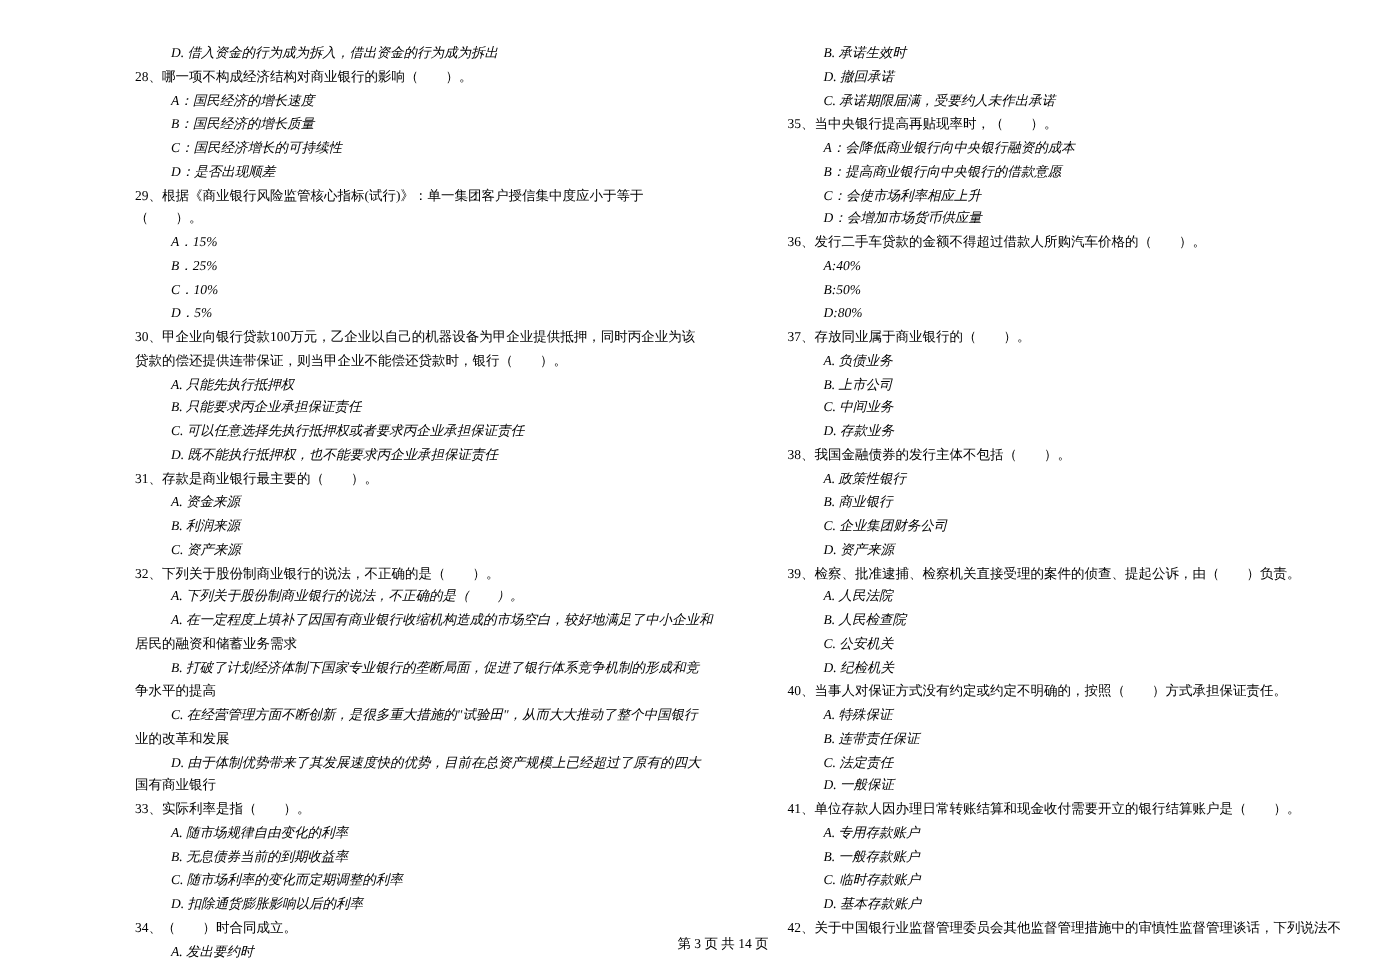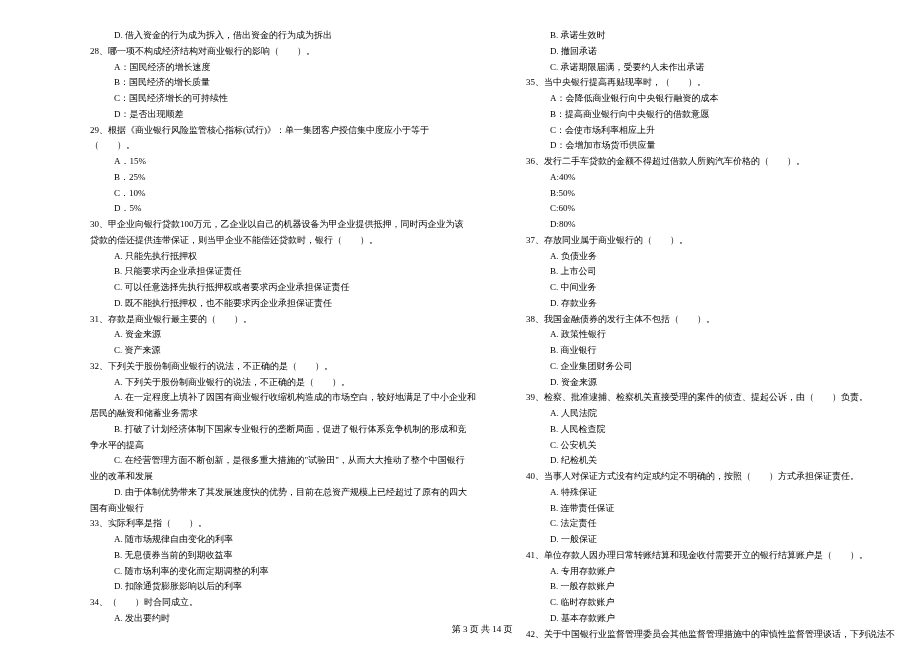--- a/index.html
+++ b/index.html
@@ -22,21 +22,21 @@
     }
     .column {
       flex: 1;
       font-size: 9px;
       line-height: 1.75;
       color: #000;
     }
     .line {
       white-space: nowrap;
     }
-    .indent-1 { padding-left: 24px; }
+    .indent-1 { padding-left: 24px; font-style: italic; }
     .pager {
       position: absolute;
       bottom: 14px;
       left: 0;
       right: 0;
       text-align: center;
       font-size: 9px;
       color: #000;
       margin-left: 44px;
     }
@@ -59,20 +59,21 @@
       <div class="line indent-1">C．10%</div>
       <div class="line indent-1">D．5%</div>
       <div class="line ">30、甲企业向银行贷款100万元，乙企业以自己的机器设备为甲企业提供抵押，同时丙企业为该</div>
       <div class="line ">贷款的偿还提供连带保证，则当甲企业不能偿还贷款时，银行（　　）。</div>
       <div class="line indent-1">A. 只能先执行抵押权</div>
       <div class="line indent-1">B. 只能要求丙企业承担保证责任</div>
       <div class="line indent-1">C. 可以任意选择先执行抵押权或者要求丙企业承担保证责任</div>
       <div class="line indent-1">D. 既不能执行抵押权，也不能要求丙企业承担保证责任</div>
       <div class="line ">31、存款是商业银行最主要的（　　）。</div>
       <div class="line indent-1">A. 资金来源</div>
+      <div class="line indent-1">B. 利润来源</div>
       <div class="line indent-1">C. 资产来源</div>
       <div class="line ">32、下列关于股份制商业银行的说法，不正确的是（　　）。</div>
       <div class="line indent-1">A. 下列关于股份制商业银行的说法，不正确的是（　　）。</div>
       <div class="line indent-1">A. 在一定程度上填补了因国有商业银行收缩机构造成的市场空白，较好地满足了中小企业和</div>
       <div class="line ">居民的融资和储蓄业务需求</div>
       <div class="line indent-1">B. 打破了计划经济体制下国家专业银行的垄断局面，促进了银行体系竞争机制的形成和竞</div>
       <div class="line ">争水平的提高</div>
       <div class="line indent-1">C. 在经营管理方面不断创新，是很多重大措施的"试验田"，从而大大推动了整个中国银行</div>
       <div class="line ">业的改革和发展</div>
       <div class="line indent-1">D. 由于体制优势带来了其发展速度快的优势，目前在总资产规模上已经超过了原有的四大</div>
@@ -90,32 +91,31 @@
       <div class="line indent-1">D. 撤回承诺</div>
       <div class="line indent-1">C. 承诺期限届满，受要约人未作出承诺</div>
       <div class="line ">35、当中央银行提高再贴现率时，（　　）。</div>
       <div class="line indent-1">A：会降低商业银行向中央银行融资的成本</div>
       <div class="line indent-1">B：提高商业银行向中央银行的借款意愿</div>
       <div class="line indent-1">C：会使市场利率相应上升</div>
       <div class="line indent-1">D：会增加市场货币供应量</div>
       <div class="line ">36、发行二手车贷款的金额不得超过借款人所购汽车价格的（　　）。</div>
       <div class="line indent-1">A:40%</div>
       <div class="line indent-1">B:50%</div>
-      <div class="line indent-1">C:60%</div>
       <div class="line indent-1">D:80%</div>
       <div class="line ">37、存放同业属于商业银行的（　　）。</div>
       <div class="line indent-1">A. 负债业务</div>
       <div class="line indent-1">B. 上市公司</div>
       <div class="line indent-1">C. 中间业务</div>
       <div class="line indent-1">D. 存款业务</div>
       <div class="line ">38、我国金融债券的发行主体不包括（　　）。</div>
       <div class="line indent-1">A. 政策性银行</div>
       <div class="line indent-1">B. 商业银行</div>
       <div class="line indent-1">C. 企业集团财务公司</div>
-      <div class="line indent-1">D. 资金来源</div>
+      <div class="line indent-1">D. 资产来源</div>
       <div class="line ">39、检察、批准逮捕、检察机关直接受理的案件的侦查、提起公诉，由（　　）负责。</div>
       <div class="line indent-1">A. 人民法院</div>
       <div class="line indent-1">B. 人民检查院</div>
       <div class="line indent-1">C. 公安机关</div>
       <div class="line indent-1">D. 纪检机关</div>
       <div class="line ">40、当事人对保证方式没有约定或约定不明确的，按照（　　）方式承担保证责任。</div>
       <div class="line indent-1">A. 特殊保证</div>
       <div class="line indent-1">B. 连带责任保证</div>
       <div class="line indent-1">C. 法定责任</div>
       <div class="line indent-1">D. 一般保证</div>

